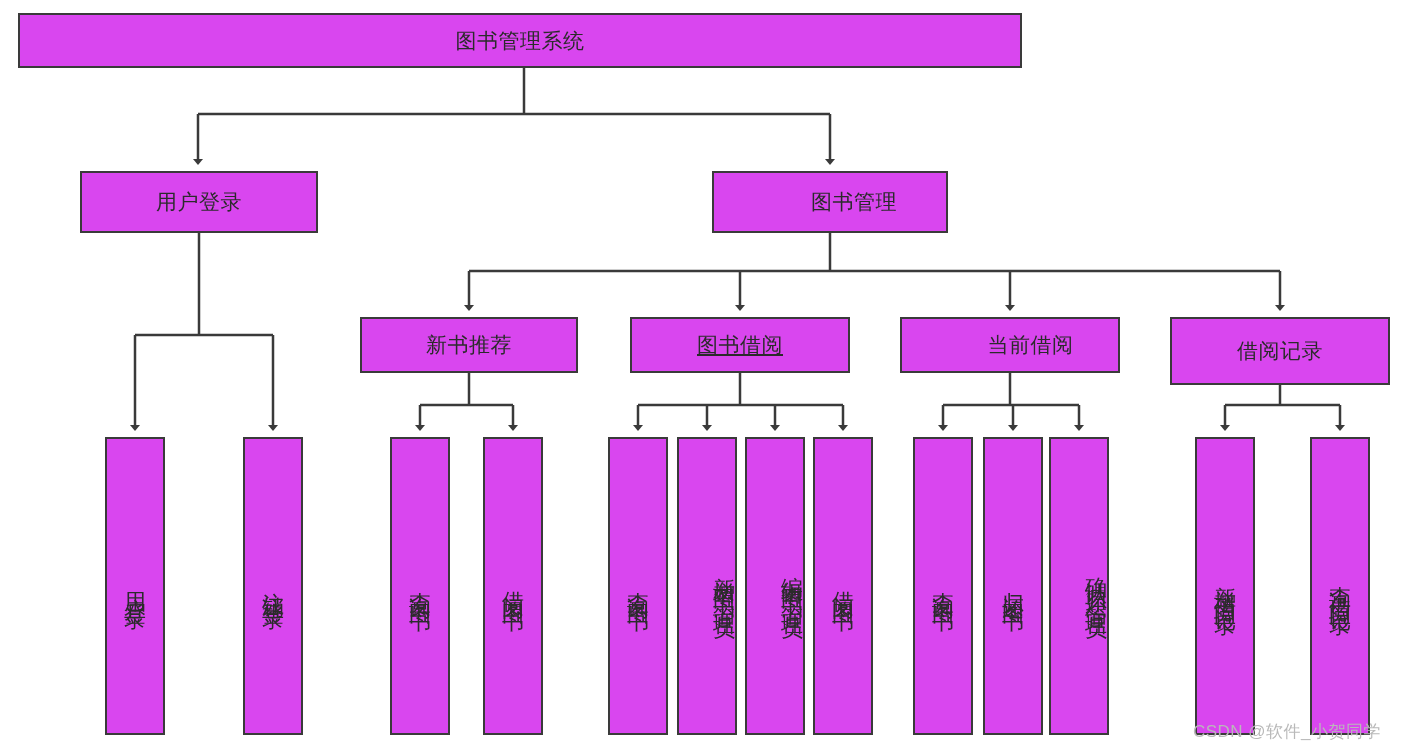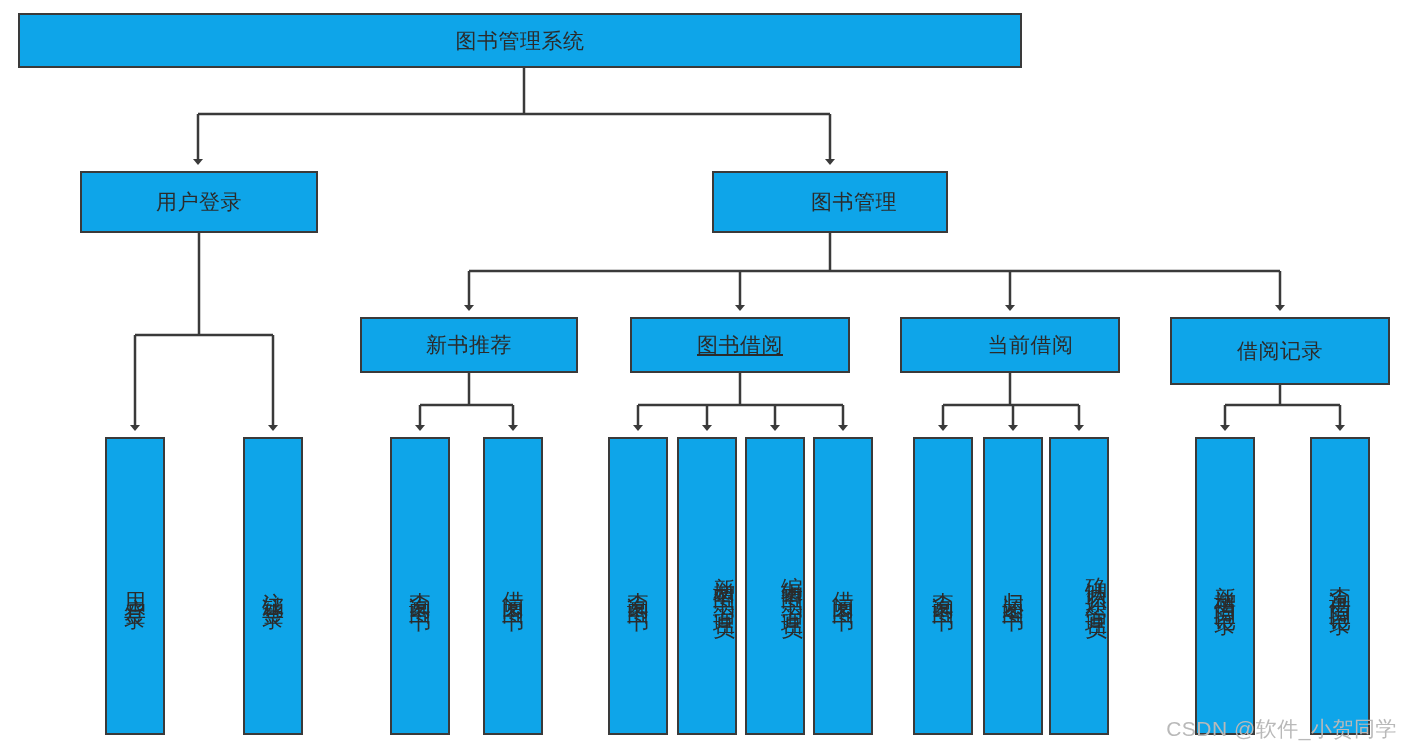--- a/index.html
+++ b/index.html
@@ -22,21 +22,21 @@
     left: 0;
     top: 0;
     width: 1405px;
     height: 747px;
     pointer-events: none;
   }
   .node {
     position: absolute;
     box-sizing: border-box;
     border: 2px solid #3a3a3a;
-    background: #0ea5e9;
+    background: #d946ef;
     display: flex;
     align-items: center;
     justify-content: center;
     color: #2b2b2b;
   }
   .node.horiz {
     font-size: 21px;
     letter-spacing: 0.5px;
   }
   .node.vert {
@@ -53,23 +53,23 @@
     align-items: center;
   }
   .node.vert > span {
     writing-mode: vertical-rl;
     text-orientation: upright;
     display: block;
     white-space: nowrap;
   }
   .watermark {
     position: absolute;
-    right: 8px;
+    right: 24px;
     bottom: 4px;
-    font-size: 21px;
+    font-size: 17px;
     color: #b9b9b9;
     white-space: nowrap;
     letter-spacing: 0.5px;
   }
 </style>
 </head>
 <body>
 
 <div id="canvas">
 

